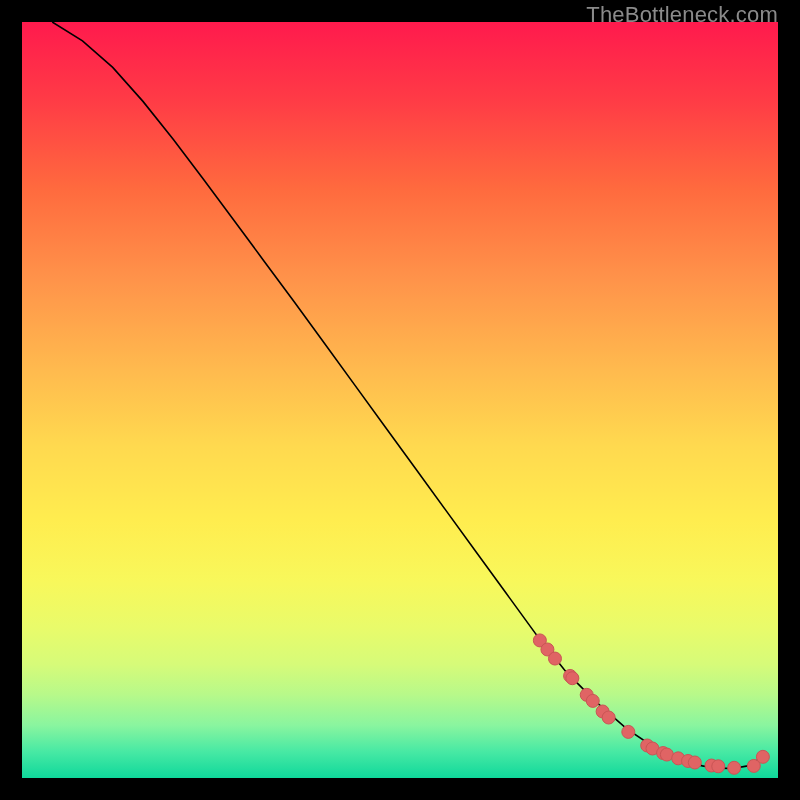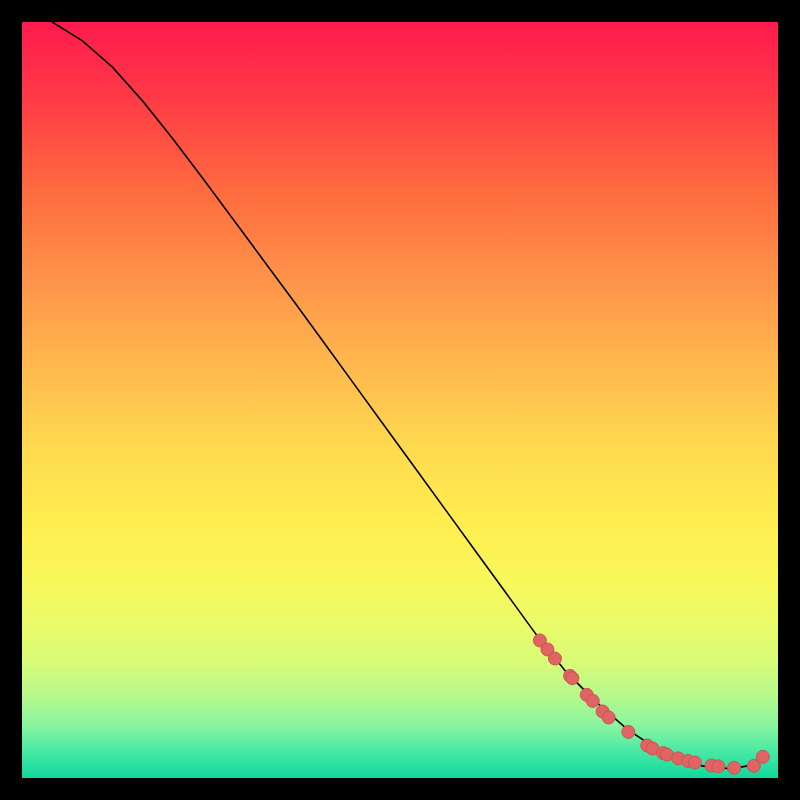--- a/index.html
+++ b/index.html
@@ -56,20 +56,21 @@
     font-size: 22px;
     font-weight: 500;
     letter-spacing: 0.2px;
     user-select: none;
   }
 </style>
 </head>
 <body>
 
 <div class="stage">
+  <div class="watermark">TheBottleneck.com</div>
 
   <div class="plot">
     <div class="gradient"></div>
     <svg class="curve-layer" viewBox="0 0 756 756" preserveAspectRatio="none">
       <path id="curve-path" fill="none" stroke-width="1.6" stroke="#000000" d="M30.24 0.00 L60.48 18.90 L90.72 45.36 L120.96 79.38 L151.20 117.18 L181.44 157.25 L211.68 198.07 L241.92 238.90 L272.16 279.72 L302.40 321.30 L332.64 362.88 L362.88 404.46 L393.12 446.04 L423.36 487.62 L453.60 529.20 L483.84 570.78 L514.08 612.36 L544.32 650.16 L574.56 680.40 L604.80 706.86 L635.04 727.27 L650.16 734.83 L665.28 740.12 L680.40 743.90 L695.52 746.17 L710.64 746.55 L725.76 743.90 L740.88 734.83"></path>
       <g id="markers-group" fill="#e06464" stroke="#c95555" stroke-width="1">
           <circle cx="517.86" cy="618.41" r="6.5"></circle>
           <circle cx="525.42" cy="627.48" r="6.5"></circle>
           <circle cx="532.98" cy="636.55" r="6.5"></circle>
           <circle cx="548.10" cy="653.94" r="6.5"></circle>

